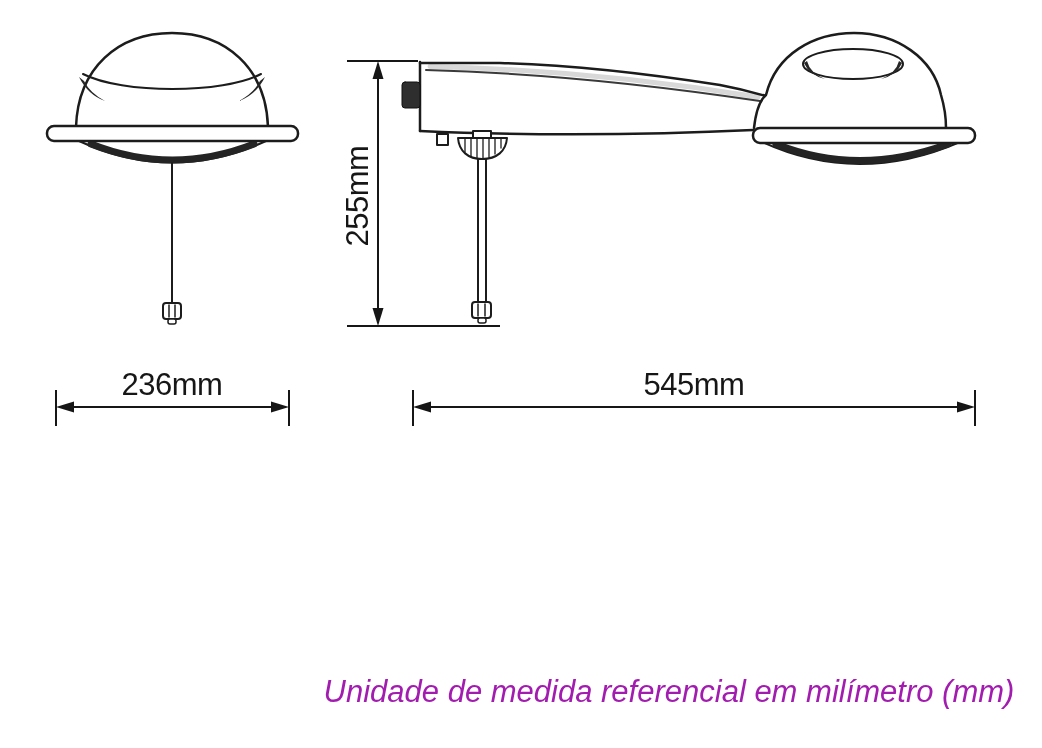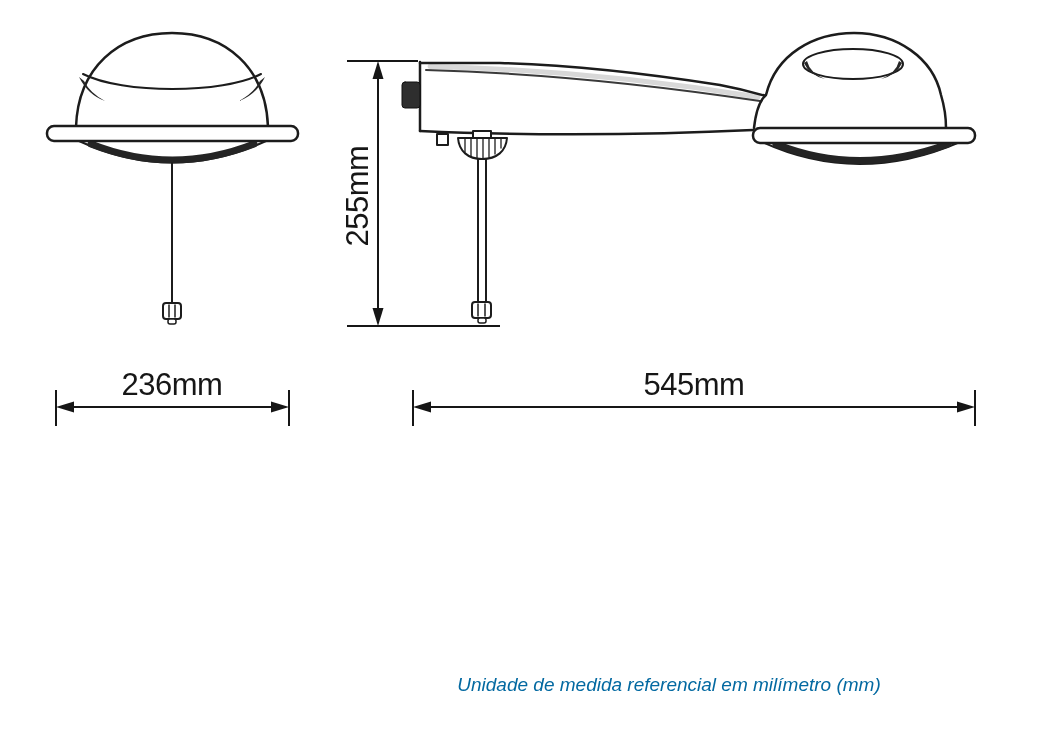--- a/index.html
+++ b/index.html
@@ -20,22 +20,22 @@
     fill: #161616;
   }
   .caption {
     position: absolute;
     top: 674px;
     left: 317px;
     width: 704px;
     text-align: center;
     font-family: "Liberation Sans", sans-serif;
     font-style: italic;
-    font-size: 19px;
-    color: #0369a1;
+    font-size: 31px;
+    color: #a21caf;
     white-space: nowrap;
   }
 </style>
 </head>
 <body>
 
 <div class="canvas">
   <svg width="1042" height="748" viewBox="0 0 1042 748">
 
     <g stroke="#1c1c1c" fill="none" stroke-linejoin="round" stroke-linecap="round">

